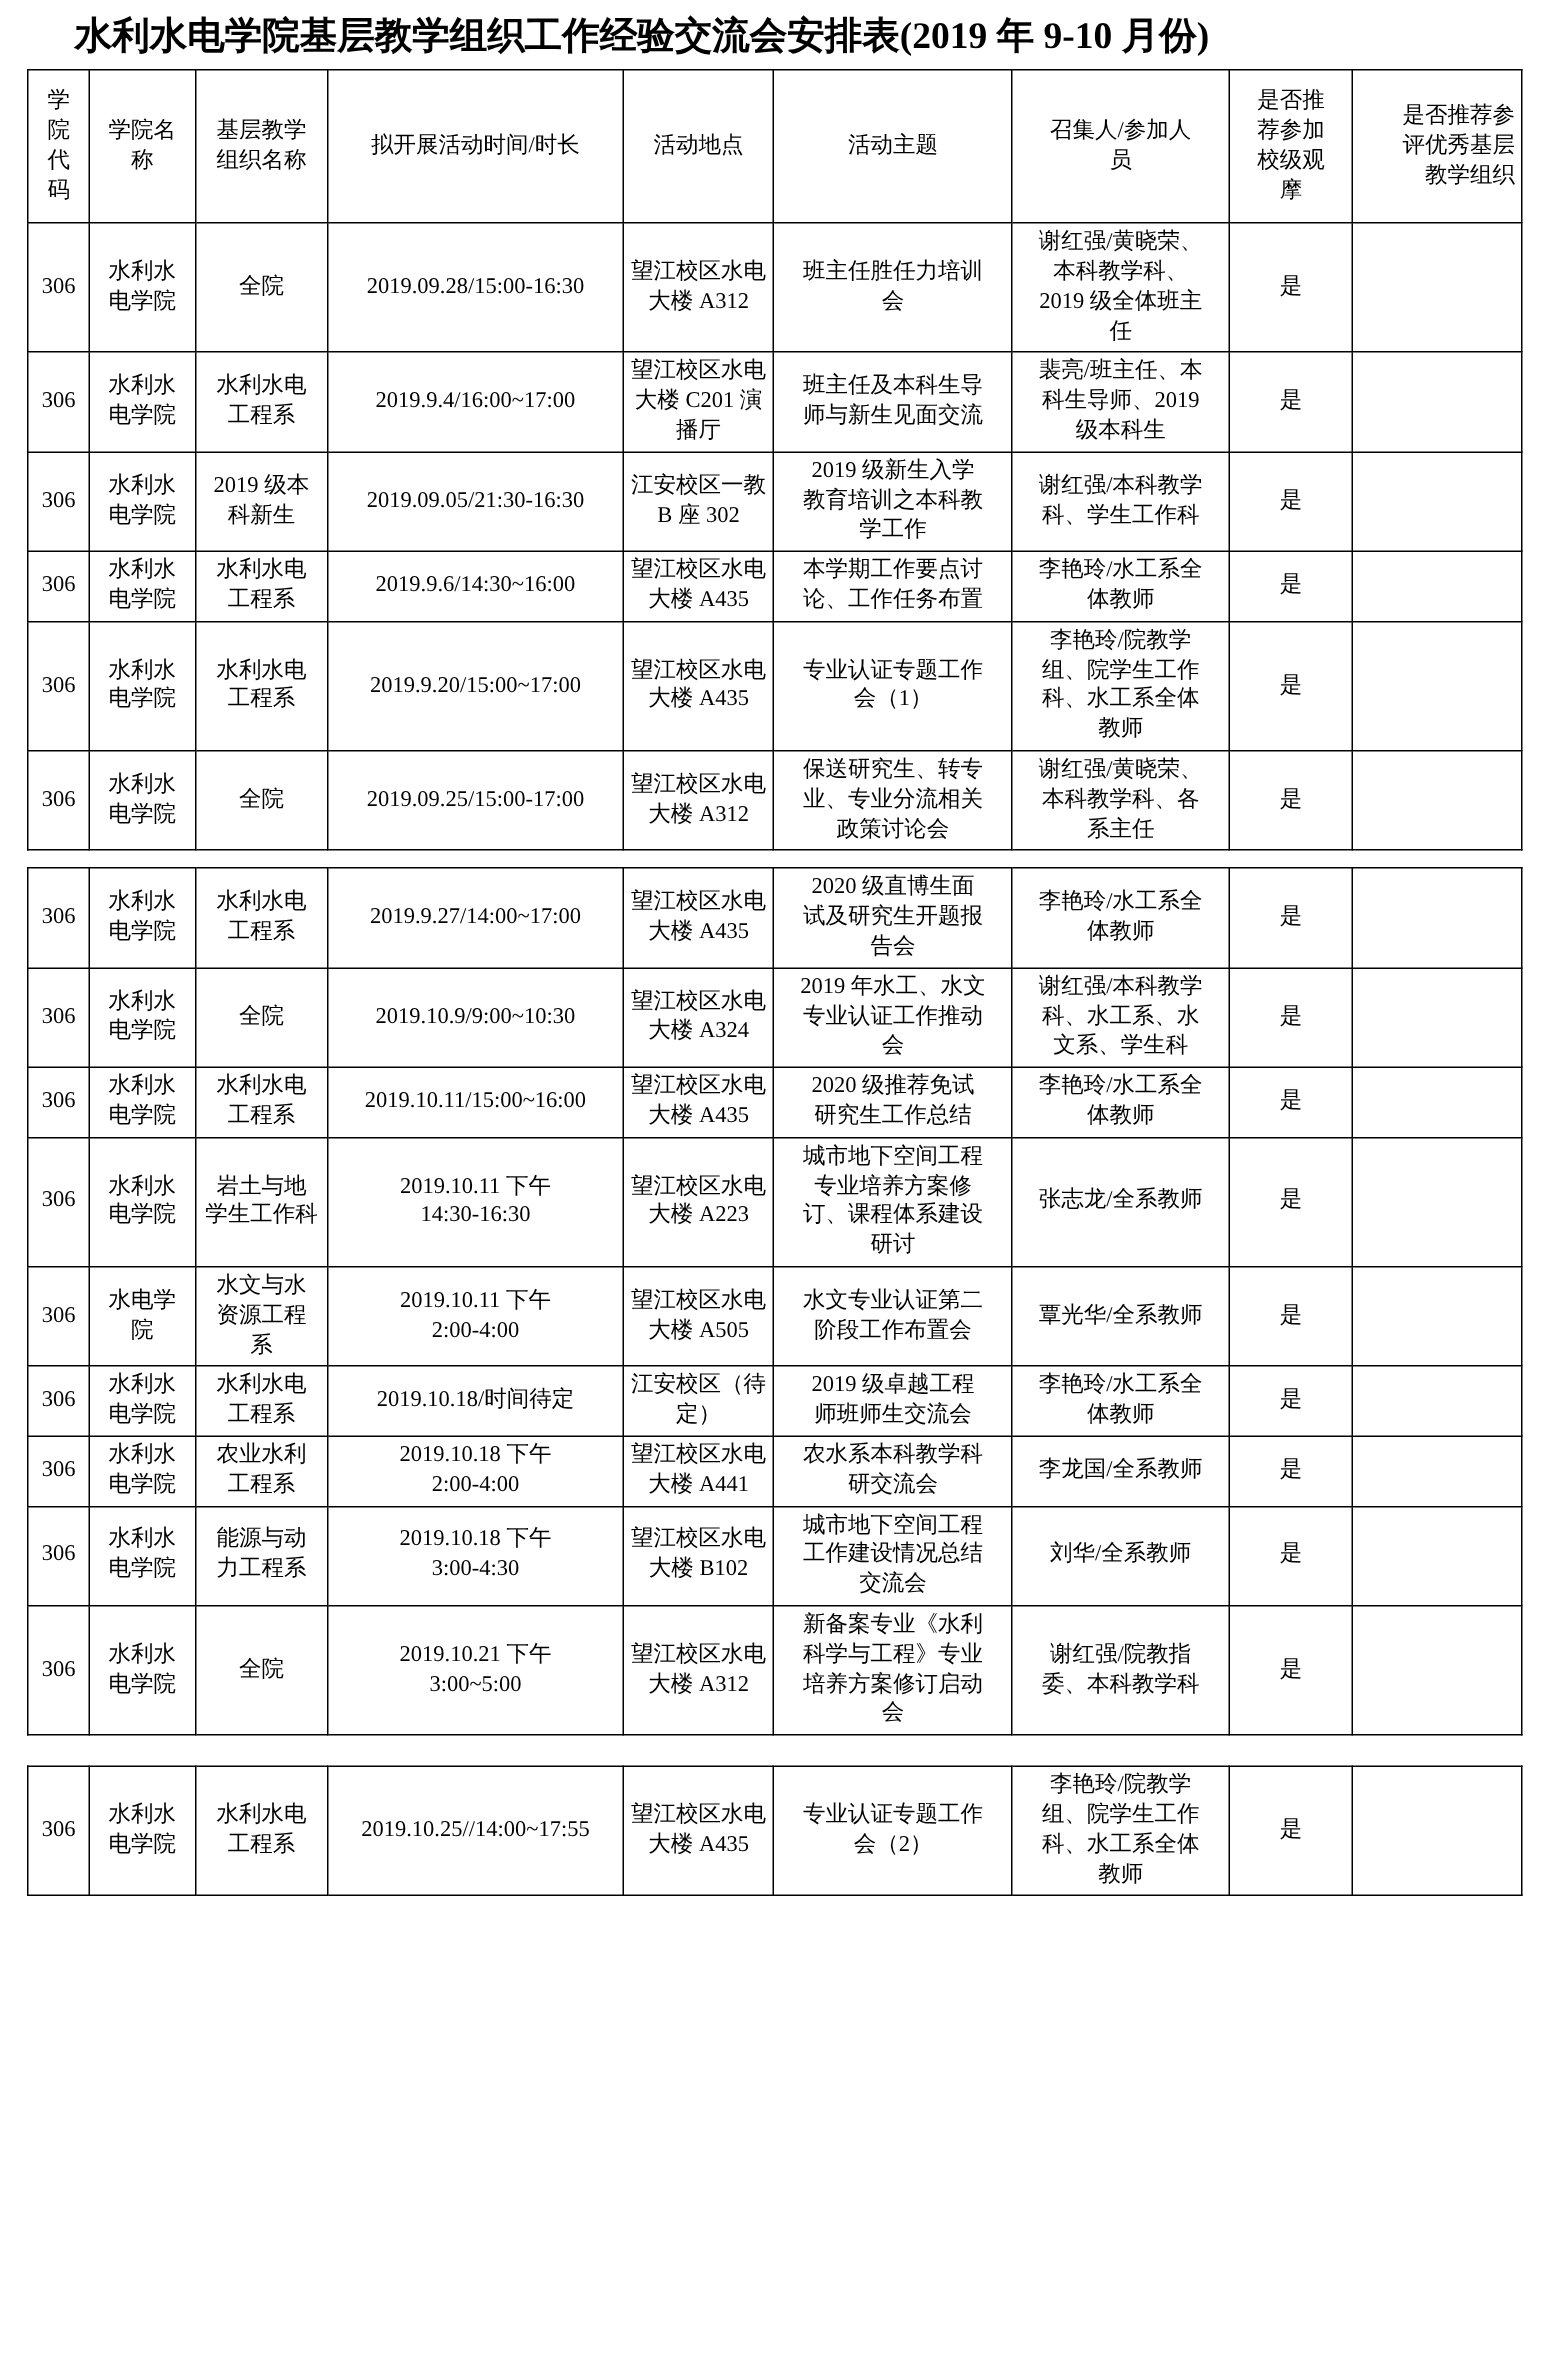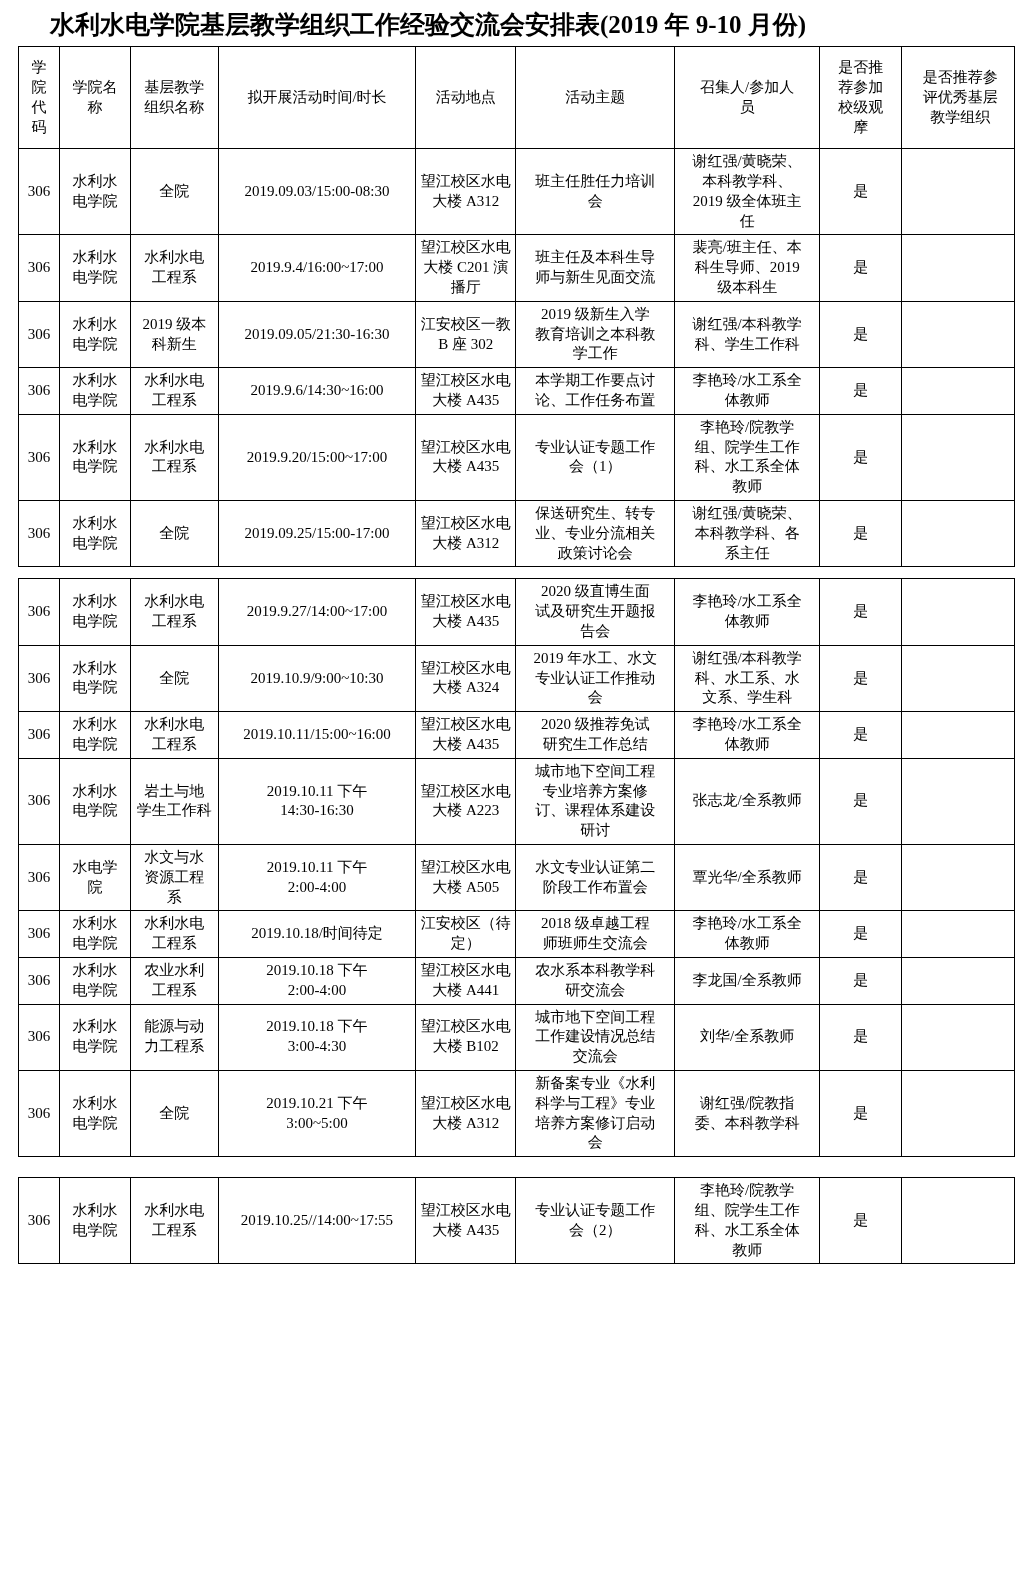--- a/index.html
+++ b/index.html
@@ -48,21 +48,21 @@
     font-weight: normal;
     line-height: 1.32;
     padding: 3px 4px;
     white-space: pre-line;
     overflow: hidden;
     box-sizing: border-box;
   }
   table.sched thead tr { height: 102px; }
   table.sched tbody tr { height: 46px; }
   table.sched th.hc-recommend_excellent {
-    text-align: center;
+    text-align: right;
     padding-left: 8px;
   }
   col.c1 { width: 41px; }
   col.c2 { width: 70px; }
   col.c3 { width: 88px; }
   col.c4 { width: 196px; }
   col.c5 { width: 100px; }
   col.c6 { width: 158px; }
   col.c7 { width: 144px; }
   col.c8 { width: 82px; }
@@ -109,21 +109,21 @@
 评优秀基层
 教学组织</th>
           </tr>
         </thead>
         <tbody>
           <tr>
             <td>306</td>
             <td>水利水
 电学院</td>
             <td>全院</td>
-            <td>2019.09.03/15:00-08:30</td>
+            <td>2019.09.28/15:00-16:30</td>
             <td>望江校区水电
 大楼 A312</td>
             <td>班主任胜任力培训
 会</td>
             <td>谢红强/黄晓荣、
 本科教学科、
 2019 级全体班主
 任</td>
             <td>是</td>
             <td></td>
@@ -316,21 +316,21 @@
           </tr>
           <tr>
             <td>306</td>
             <td>水利水
 电学院</td>
             <td>水利水电
 工程系</td>
             <td>2019.10.18/时间待定</td>
             <td>江安校区（待
 定）</td>
-            <td>2018 级卓越工程
+            <td>2019 级卓越工程
 师班师生交流会</td>
             <td>李艳玲/水工系全
 体教师</td>
             <td>是</td>
             <td></td>
           </tr>
           <tr>
             <td>306</td>
             <td>水利水
 电学院</td>

